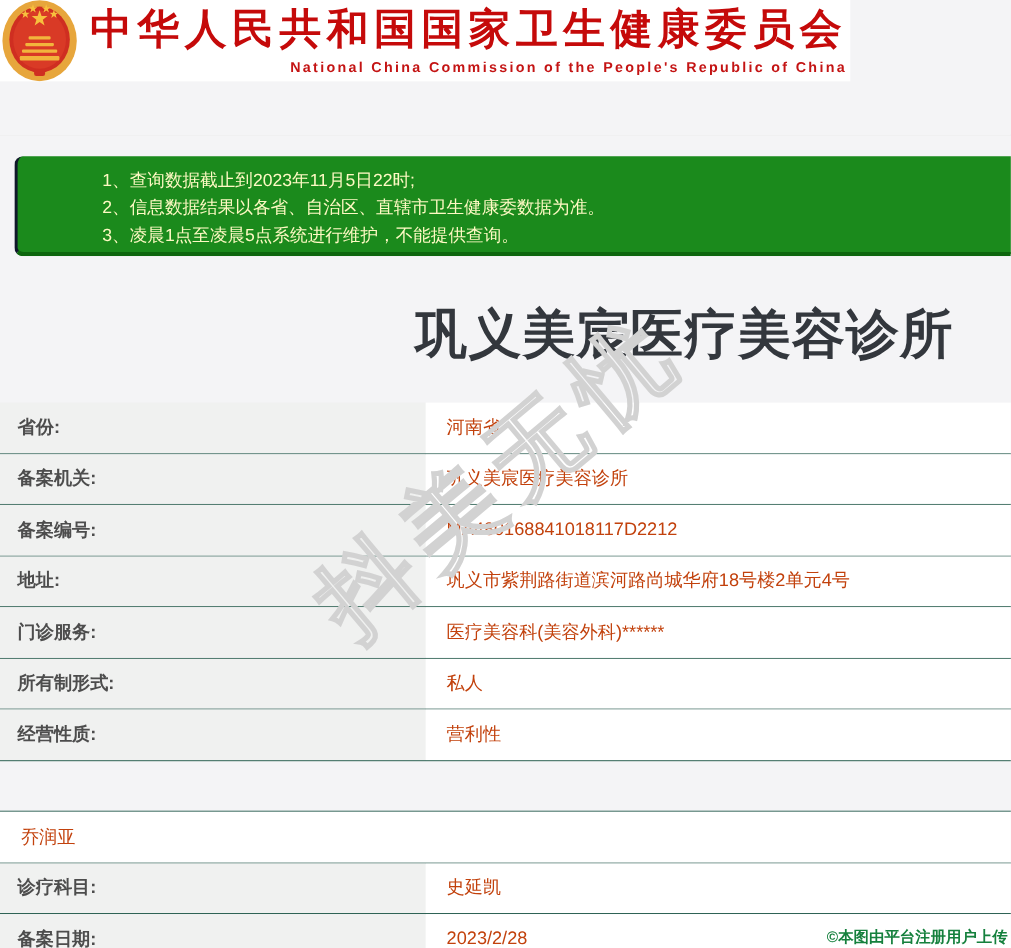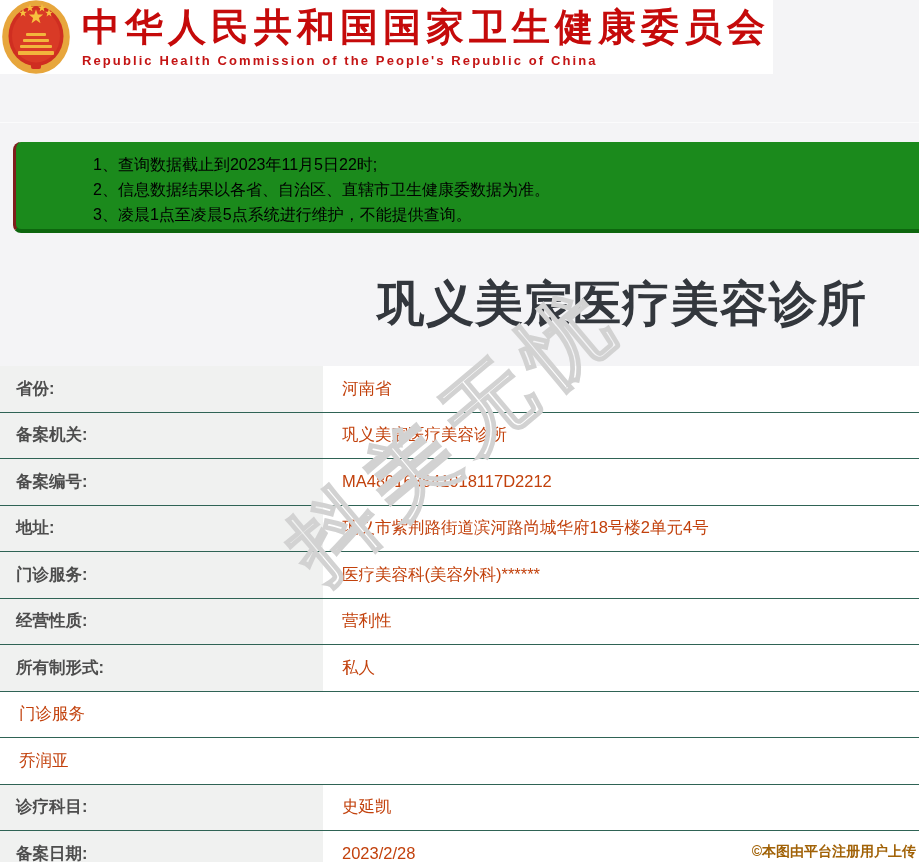--- a/index.html
+++ b/index.html
@@ -11,60 +11,60 @@
     font-family:"Liberation Sans","DejaVu Sans",sans-serif;
   }
 
   
   .header {
     position:absolute; top:0; left:0;
     width:773px; height:74px;
     background:#ffffff;
   }
   .emblem { position:absolute; left:1px; top:0; width:70px; height:74px; }
-  .header-text { position:absolute; left:82px; top:4px; white-space:nowrap; }
+  .header-text { position:absolute; left:82px; top:4px; white-space:nowrap;text-align:right; }
   .title-cn {
     font-size:38px; font-weight:bold; color:#c50a0a;
     letter-spacing:5px; line-height:46px;
   }
   .title-en {
     font-size:13px; font-weight:bold; color:#c41414;
     letter-spacing:2.1px; margin-top:3px;
   }
 
   .hr1 {
     position:absolute; top:122px; left:0; width:919px; height:1px;
     background:#d6d6d8; border-bottom:1px solid #fbfbfc;
   }
 
   
   .notice {
     position:absolute; top:142px; left:13px; right:0; height:91px;
     background:#1b8a1c;
-    border-left:3px solid #7f1d1d;
+    border-left:3px solid #0f172a;
     border-bottom:4px solid #0d660e;
     border-radius:8px 0 0 8px;
     padding:10px 10px 0 77px;
-    color:#000000; font-size:16px; line-height:25px;
+    color:#fef9c3; font-size:16px; line-height:25px;
     white-space:nowrap;
   }
 
   
   .record-title {
     position:absolute; top:272px; left:0; width:919px;
     text-align:right; padding-right:52px;
     font-size:48px; font-weight:600; color:#33373d;
     letter-spacing:1px;
   }
 
   
   .record-table { position:absolute; top:366px; left:0; width:919px; }
   .row { display:flex; height:46.5px; border-bottom:1px solid #2f6355; }
   .cell-label {
-    width:323px; background:#f0f1f0;
+    width:387px; background:#f0f1f0;
     display:flex; align-items:center; padding-left:16px;
     font-weight:bold; color:#4d4d4d; font-size:16.5px;
   }
   .cell-value {
     flex:1; background:#ffffff;
     display:flex; align-items:center; padding-left:19px;
     color:#c2410c; font-size:16.5px; white-space:nowrap;
   }
 
   
@@ -74,21 +74,21 @@
     font-size:86px; font-weight:bold; letter-spacing:14px;
     color:transparent;
     -webkit-text-stroke:2px #d2d2d2;
     transform:rotate(-40deg);
     z-index:6; pointer-events:none; white-space:nowrap;
   }
 
   
   .copyright {
     position:absolute; right:3px; bottom:1px; z-index:7;
-    font-size:14px; font-weight:bold; color:#a16207;
+    font-size:14px; font-weight:bold; color:#15803d;
     text-shadow:-1px -1px 0 #fff, 1px -1px 0 #fff, -1px 1px 0 #fff,
                  1px 1px 0 #fff, 0 0 4px #fff;
   }
 </style>
 </head>
 <body>
 
 <div class="header">
   <svg class="emblem" viewBox="0 0 70 74">
     <defs>
@@ -104,21 +104,21 @@
     <use href="#st" transform="translate(48,13) scale(0.55)"></use>
     <rect x="25" y="33" width="20" height="3" rx="1" fill="#f2b53c"></rect>
     <rect x="22" y="39" width="26" height="3" rx="1" fill="#f2b53c"></rect>
     <rect x="19" y="45" width="32" height="3" rx="1" fill="#f2b53c"></rect>
     <rect x="17" y="51" width="36" height="4" rx="1" fill="#f2b53c"></rect>
     <path d="M14 60 Q35 72 56 60 L52 68 Q35 76 18 68 Z" fill="#e7a63c"></path>
     <rect x="30" y="63" width="10" height="6" rx="2" fill="#cf2e21"></rect>
   </svg>
   <div class="header-text">
     <div class="title-cn">中华人民共和国国家卫生健康委员会</div>
-    <div class="title-en">Republic Health Commission of the People's Republic of China</div>
+    <div class="title-en">National China Commission of the People's Republic of China</div>
   </div>
 </div>
 
 <div class="hr1"></div>
 
 <div class="notice">
   <div>1、查询数据截止到2023年11月5日22时;</div>
   <div>2、信息数据结果以各省、自治区、直辖市卫生健康委数据为准。</div>
   <div>3、凌晨1点至凌晨5点系统进行维护，不能提供查询。</div>
 </div>
@@ -145,31 +145,30 @@
     <div class="cell-label">地址:</div>
     <div class="cell-value">巩义市紫荆路街道滨河路尚城华府18号楼2单元4号</div>
   </div>
 
   <div class="row">
     <div class="cell-label">门诊服务:</div>
     <div class="cell-value">医疗美容科(美容外科)******</div>
   </div>
 
   <div class="row">
+    <div class="cell-label">所有制形式:</div>
+    <div class="cell-value">私人</div>
+  </div>
+
+  <div class="row">
     <div class="cell-label">经营性质:</div>
     <div class="cell-value">营利性</div>
   </div>
 
   <div class="row">
-    <div class="cell-label">所有制形式:</div>
-    <div class="cell-value">私人</div>
-  </div>
-
-  <div class="row">
-    <div class="cell-value">门诊服务</div>
   </div>
 
   <div class="row">
     <div class="cell-value">乔润亚</div>
   </div>
 
   <div class="row">
     <div class="cell-label">诊疗科目:</div>
     <div class="cell-value">史延凯</div>
   </div>

